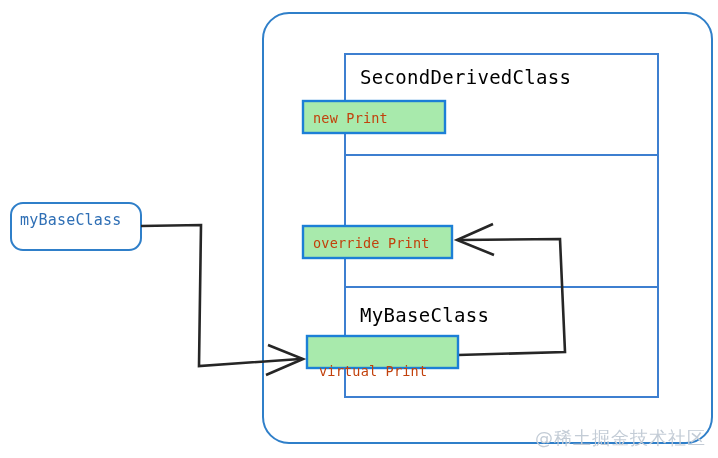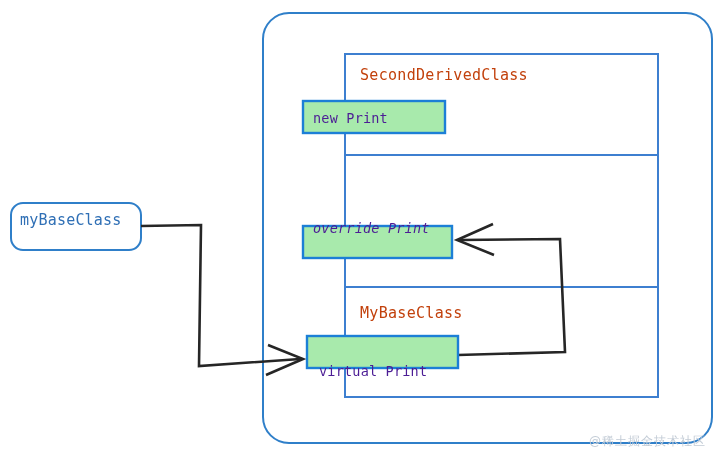--- a/index.html
+++ b/index.html
@@ -33,43 +33,43 @@
   .capsule-label {
     left: 20px;
     top: 211px;
     width: 110px;
     font-size: 15px;
     color: #2f6fb5;
     letter-spacing: 0.2px;
   }
   
   .section-title {
-    font-size: 15px;
-    color: #c2410c;
+    font-size: 19px;
+    color: #000000;
     letter-spacing: 0.3px;
   }
   #title-second { left: 360px; top: 66px; }
   #title-derived { left: 360px; top: 172px; }
   #title-base   { left: 360px; top: 304px; }
   
   .member-label {
     font-size: 13.5px;
-    color: #4c1d95;
+    color: #c2410c;
     letter-spacing: 0.2px;
   }
   #label-new      { left: 313px; top: 110px; }
-  #label-override { left: 313px; top: 220px; font-style: italic; }
+  #label-override { left: 313px; top: 235px; }
   #label-virtual  { left: 319px; top: 363px; }
   
   #watermark {
     position: absolute;
     right: 12px;
     bottom: 8px;
     font-family: "DejaVu Sans", "Liberation Sans", sans-serif;
-    font-size: 12px;
+    font-size: 18px;
     color: #c3ccd6;
     letter-spacing: 1px;
     white-space: nowrap;
   }
 </style>
 </head>
 <body>
 
 <div id="canvas">
 

